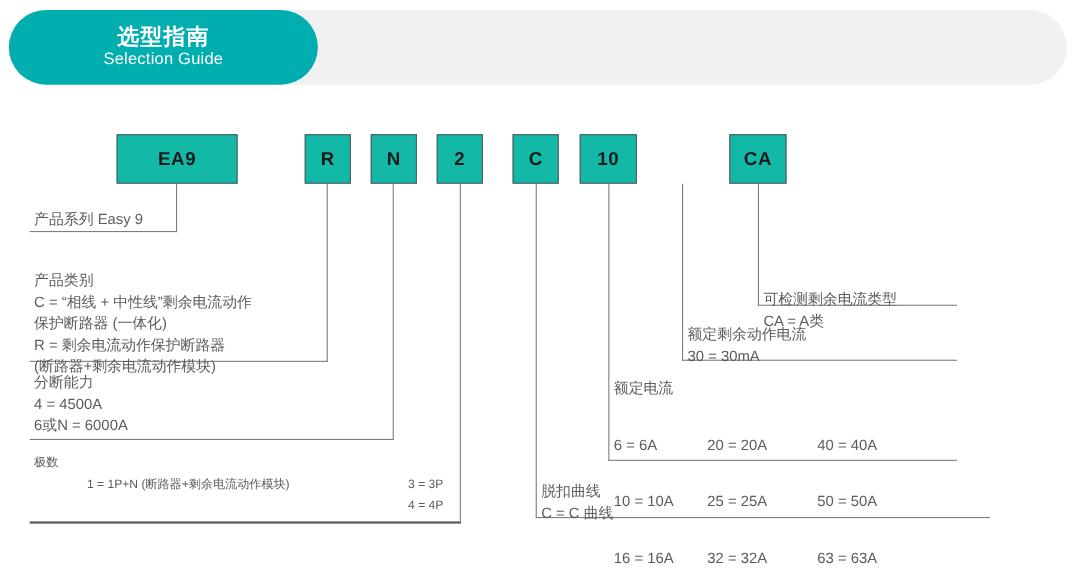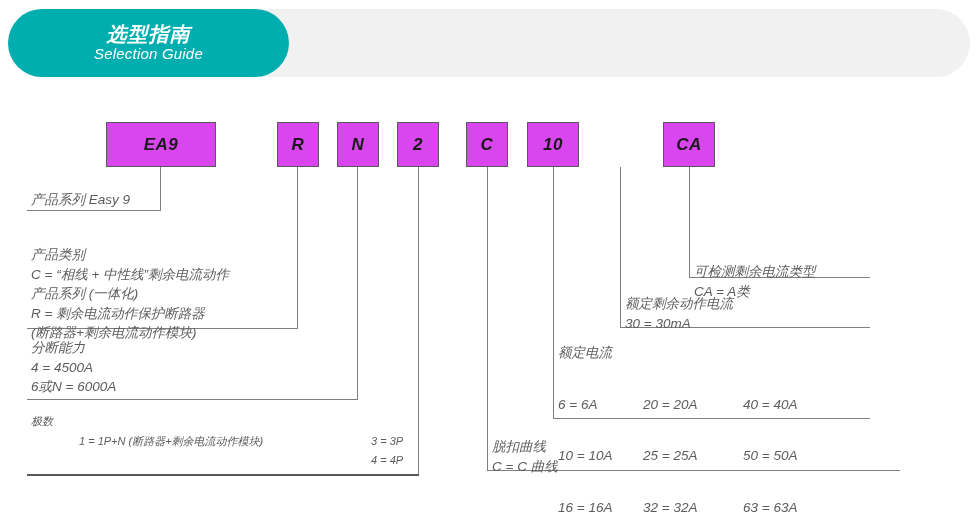--- a/index.html
+++ b/index.html
@@ -2,21 +2,21 @@
 <html><head>
 <meta charset="utf-8">
 <style>
   * { box-sizing: border-box; margin: 0; padding: 0; }
   html, body {
     width: 980px; height: 529px;
     background: #ffffff;
     font-family: "Liberation Sans", "DejaVu Sans", sans-serif;
     overflow: hidden;
   }
-  #root { position: relative; width: 980px; height: 529px; background:#fff;font-style:italic; }
+  #root { position: relative; width: 980px; height: 529px; background:#fff; }
 
   
   .header-bar {
     position: absolute; left: 8px; top: 9px;
     width: 962px; height: 68px;
     background: #f1f1f1;
     border-radius: 34px;
   }
   .header-pill {
     position: absolute; left: 8px; top: 9px;
@@ -31,21 +31,21 @@
     align-items: center; justify-content: center;
     color: #ffffff; line-height: 1.12;
   }
   .header-cn { font-size: 20px; font-weight: bold; letter-spacing: 1px; }
   .header-en { font-size: 15px; font-weight: normal; letter-spacing: .2px; margin-top:1px; }
 
   
   .code-box {
     position: absolute;
     border: 1.6px solid #58595b;
-    background: #d946ef;
+    background: #14b8a6;
     display: flex; align-items: center; justify-content: center;
     font-weight: bold; color: #1a1a1a;
     font-size: 17px;
     letter-spacing: .5px;
   }
 
   
   .vline { position: absolute; width: 1.4px; background: #7d7e80; }
   .hline { position: absolute; height: 1.4px; background: #7d7e80; }
   .hline.thick { height: 1.6px; background: #58595b; }
@@ -114,21 +114,21 @@
   <div class="vline" style="left:689px; top:167px; height:111px;"></div>
   <div class="hline" style="left:689px; top:277px; width:181px;"></div>
 
   <div class="note" style="left:31px; top:190px;">
     <span class="ln">产品系列 Easy 9</span>
   </div>
 
   <div class="note" style="left:31px; top:245px;">
     <span class="ln">产品类别</span>
     <span class="ln">C =  “相线 + 中性线”剩余电流动作</span>
-    <span class="ln">产品系列 (一体化)</span>
+    <span class="ln">保护断路器 (一体化)</span>
     <span class="ln">R = 剩余电流动作保护断路器</span>
     <span class="ln">(断路器+剩余电流动作模块)</span>
   </div>
 
   <div class="note" style="left:31px; top:338px;">
     <span class="ln">分断能力</span>
     <span class="ln">4 = 4500A</span>
     <span class="ln">6或N = 6000A</span>
   </div>
 

